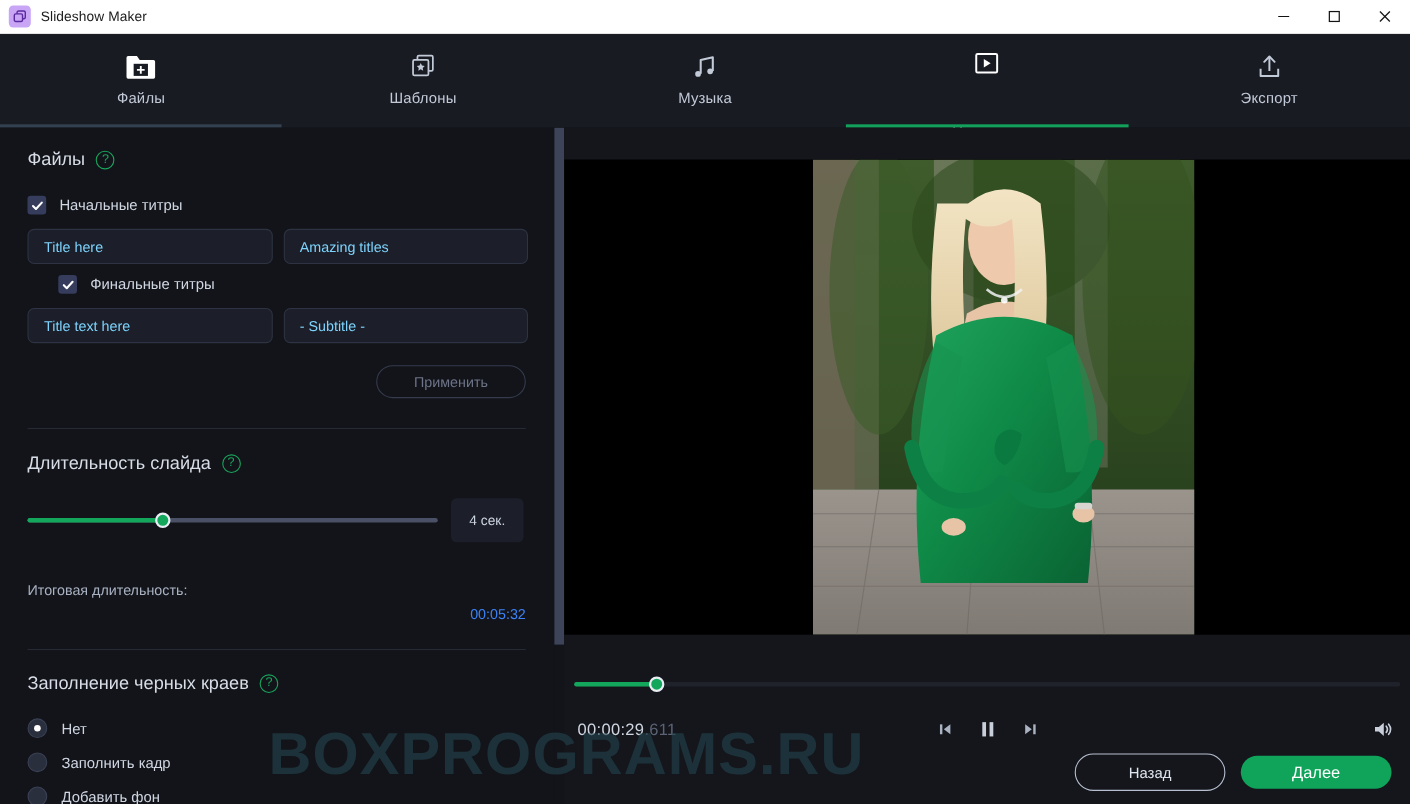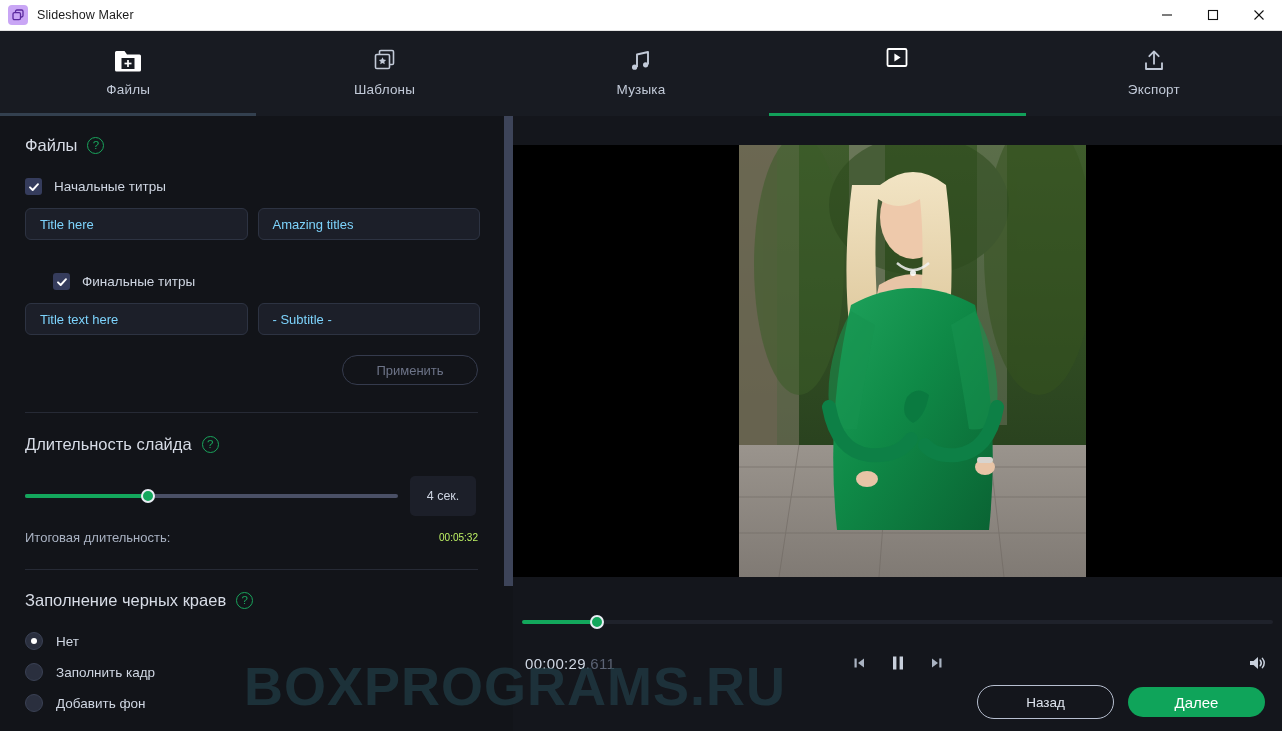--- a/index.html
+++ b/index.html
@@ -108,21 +108,21 @@
     background: #13a75c; border: 2px solid #e9edf4; transform: translate(-50%, -50%);
     cursor: pointer;
   }
   .sec-badge {
     min-width: 66px; height: 40px; border-radius: 5px; background: #1c1f29;
     color: #ccd3e0; font-size: 12.5px; display: flex; align-items: center;
     justify-content: center;
   }
   .total-row { display: flex; align-items: center; justify-content: space-between; width: 453px; }
   .total-label { font-size: 13px; color: #a9b2c2; }
-  .total-val { font-size: 10px; color: #bef264; }
+  .total-val { font-size: 13px; color: #3b82f6; margin-top: 44px; }
 
   .radio-row { display: flex; align-items: center; gap: 13px; cursor: pointer; }
   .radio {
     width: 18px; height: 18px; border-radius: 50%; background: #2a2f3e;
     border: 1px solid #3a4154; display: flex; align-items: center; justify-content: center;
   }
   .radio .dot { width: 6px; height: 6px; border-radius: 50%; background: #ffffff; display: none; }
   .radio.on .dot { display: block; }
   .radio-label { font-size: 13.5px; color: #cfd6e2; }
 
@@ -305,21 +305,21 @@
             </svg>
         </span>
         <span class="check-label">Начальные титры</span>
       </div>
 
       <div class="field-row" style="margin-top:13px;">
         <div class="text-field left">Title here</div>
         <div class="text-field right">Amazing titles</div>
       </div>
 
-      <div class="check-row" style="margin-top:33px;padding-left:28px;">
+      <div class="check-row" style="margin-top:10px;padding-left:28px;">
         <span class="checkbox">
           <svg width="12" height="12" viewBox="0 0 12 12">
               <path d="M2 6.3 L4.7 9 L10 3.2" fill="none" stroke="#ffffff" stroke-width="1.9" stroke-linecap="round" stroke-linejoin="round"></path>
             </svg>
         </span>
         <span class="check-label">Финальные титры</span>
       </div>
 
       <div class="field-row" style="margin-top:13px;">
         <div class="text-field left">Title text here</div>

